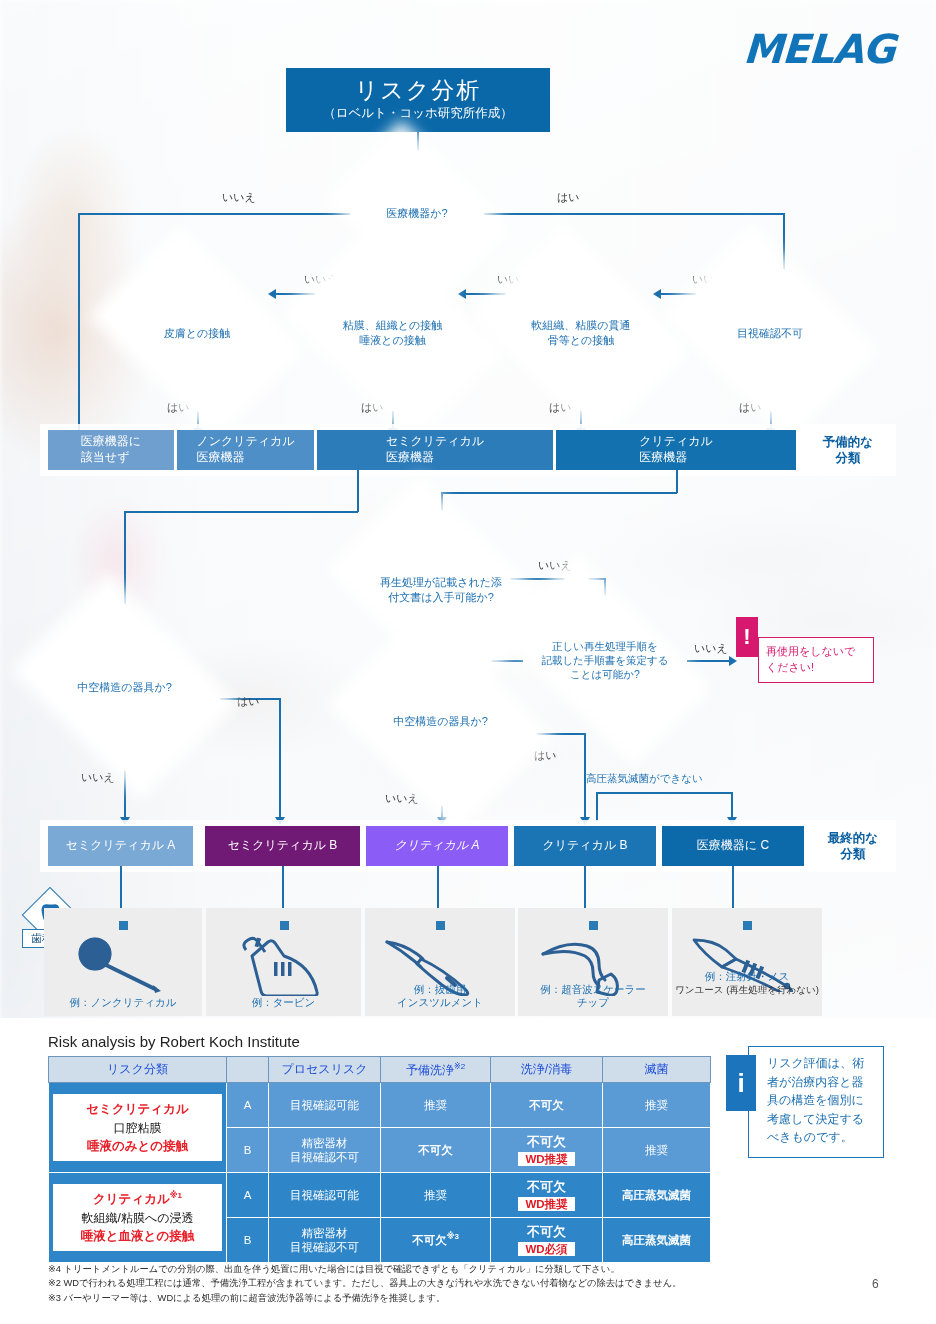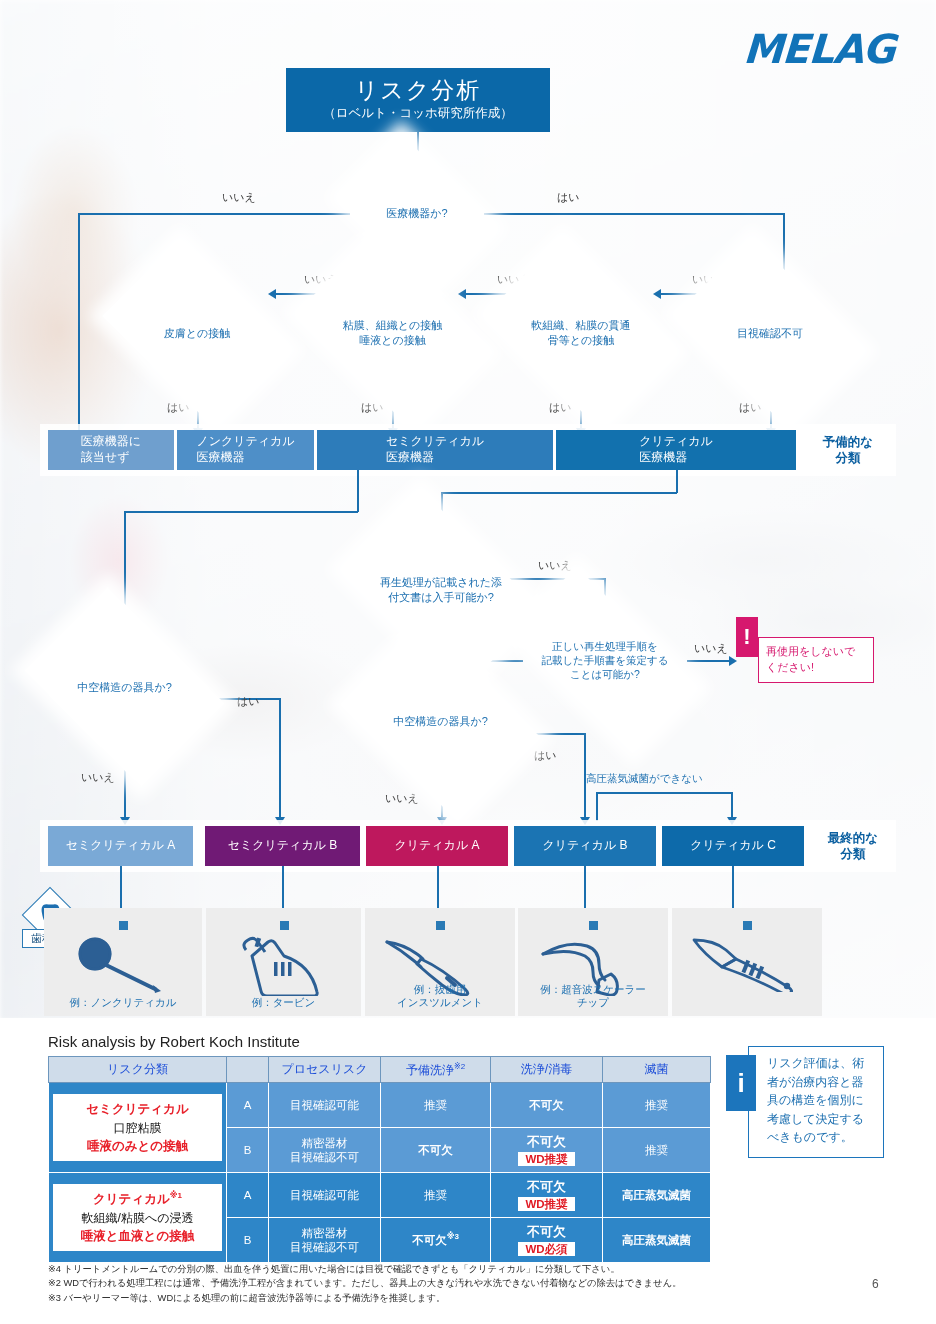--- a/index.html
+++ b/index.html
@@ -348,23 +348,23 @@
   <div class="dtext">中空構造の器具か?</div>
 </div>
 
 <div id="alert-bang">!</div>
 <div id="alert-box" style="white-space:pre-line;">再使用をしないで
 ください!</div>
 
 <div class="barband" style="left:40px; top:820px; width:856px; height:52px;"></div>
 <div class="cbox" style="left:48px; top:826px; width:145px; background:#7aa9d6;">セミクリティカル A</div>
 <div class="cbox" style="left:205px; top:826px; width:155px; background:#701a75;">セミクリティカル B</div>
-<div class="cbox" style="left:366px; top:826px; width:142px; background:#be185d;">クリティカル A</div>
+<div class="cbox" style="left:366px; top:826px; width:142px; background:#8b5cf6;font-style:italic;">クリティカル A</div>
 <div class="cbox" style="left:514px; top:826px; width:142px; background:#1b74b3;">クリティカル B</div>
-<div class="cbox" style="left:662px; top:826px; width:142px; background:#0d6aaa;">クリティカル C</div>
+<div class="cbox" style="left:662px; top:826px; width:142px; background:#0d6aaa;">医療機器に C</div>
 <div class="bandlabel" style="left:812px; top:830px; width:82px; white-space:pre-line;">最終的な
 分類</div>
 
 <div class="layer">
   <div class="ln lnv" style="left:120px; top:866px; height:55px;"></div>
   <div class="ln lnv" style="left:282px; top:866px; height:55px;"></div>
   <div class="ln lnv" style="left:437px; top:866px; height:55px;"></div>
   <div class="ln lnv" style="left:584px; top:866px; height:55px;"></div>
   <div class="ln lnv" style="left:732px; top:866px; height:55px;"></div>
 </div>
@@ -429,20 +429,24 @@
 <div class="ex-card" style="left:672px; width:150px;">
   <div class="stub"></div>
   <svg width="118" height="58" viewBox="0 0 118 58">
     <path d="M6 6 q20 0 32 10 l10 9 -14 8 q-18 -13 -28 -27 z" stroke="#2c5f94" stroke-width="2.8" fill="none" stroke-linejoin="round"></path>
     <path d="M48 25 q30 14 52 28 q6 4 2 6 q-5 2 -10 -1 q-26 -14 -58 -25 z" stroke="#2c5f94" stroke-width="2.8" fill="none" stroke-linejoin="round"></path>
     <circle cx="99" cy="52" r="3.2" fill="#2c5f94"></circle>
     <rect x="56" y="26" width="4" height="13" fill="#2c5f94" transform="rotate(22 58 32)"></rect>
     <rect x="63" y="29" width="4" height="13" fill="#2c5f94" transform="rotate(22 65 35)"></rect>
     <rect x="70" y="32" width="4" height="13" fill="#2c5f94" transform="rotate(22 72 38)"></rect>
   </svg>
+  <div class="cap" style="white-space:pre-line;">
+    <span>例：注射針・メス</span>
+    <small>ワンユース (再生処理を行わない)</small>
+  </div>
 </div>
 
 <div id="tbl-title">Risk analysis by Robert Koch Institute</div>
 
 <table id="tbl">
   <colgroup>
     <col style="width:178px">
       <col style="width:42px">
       <col style="width:112px">
     <col style="width:110px">

